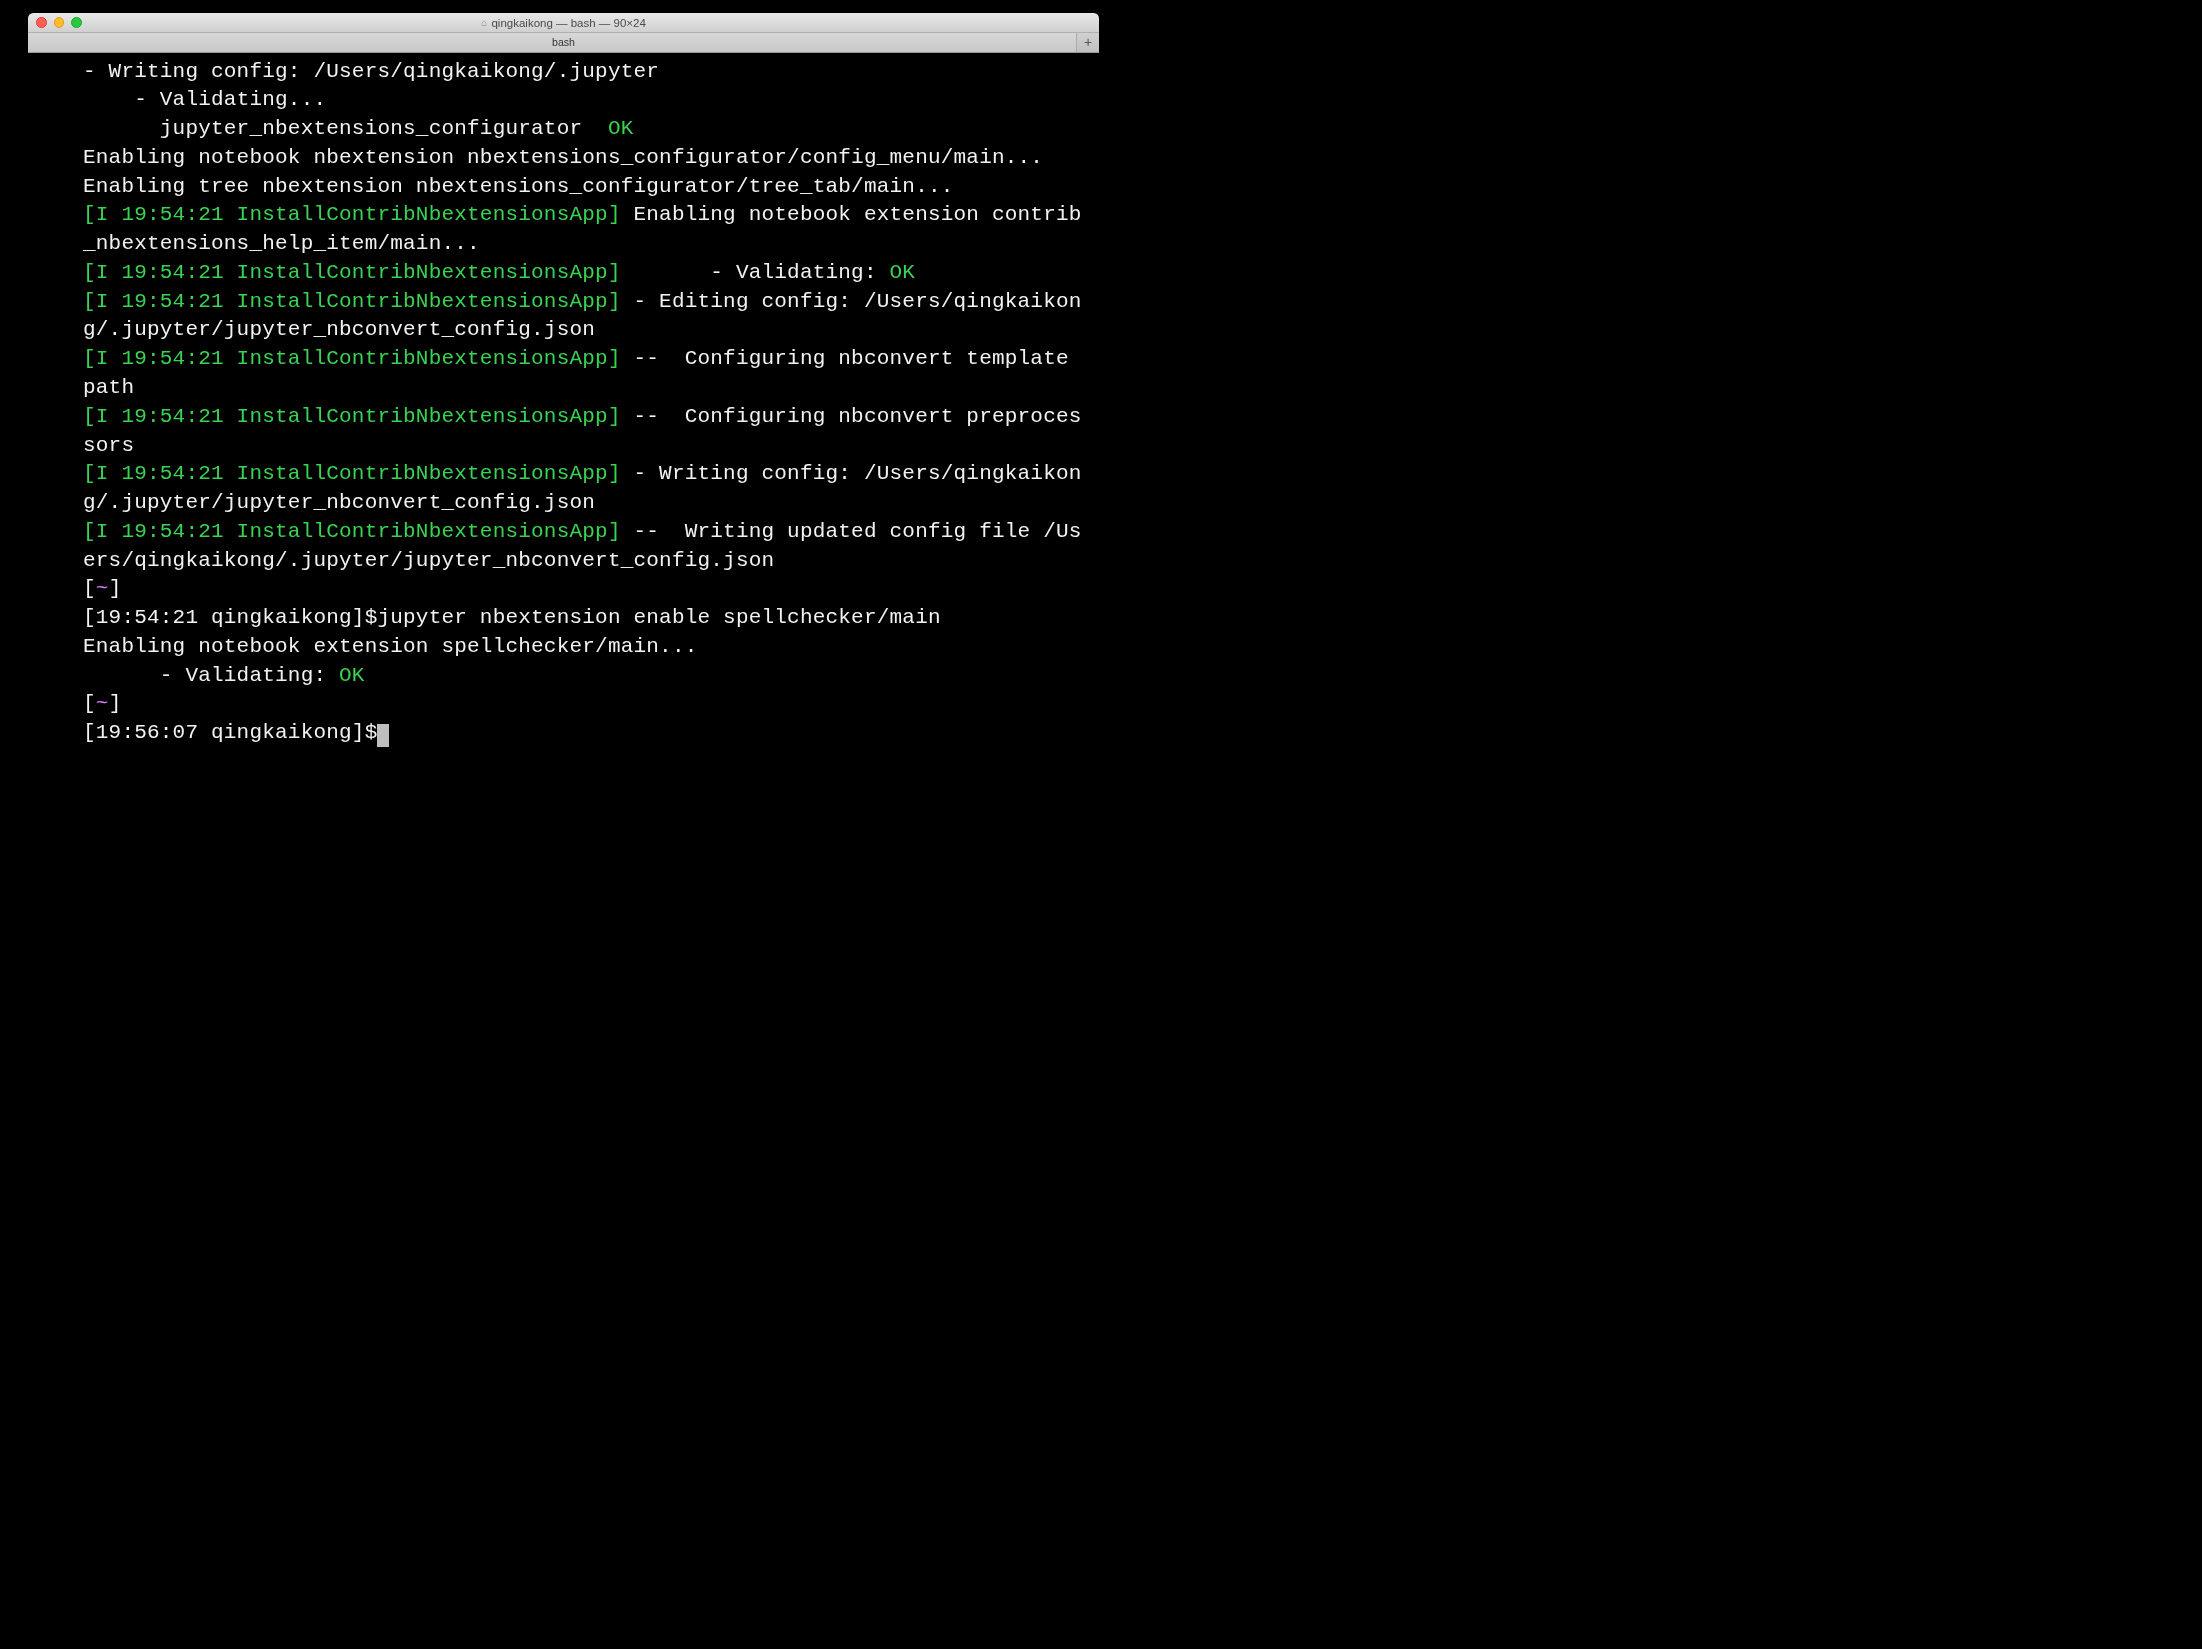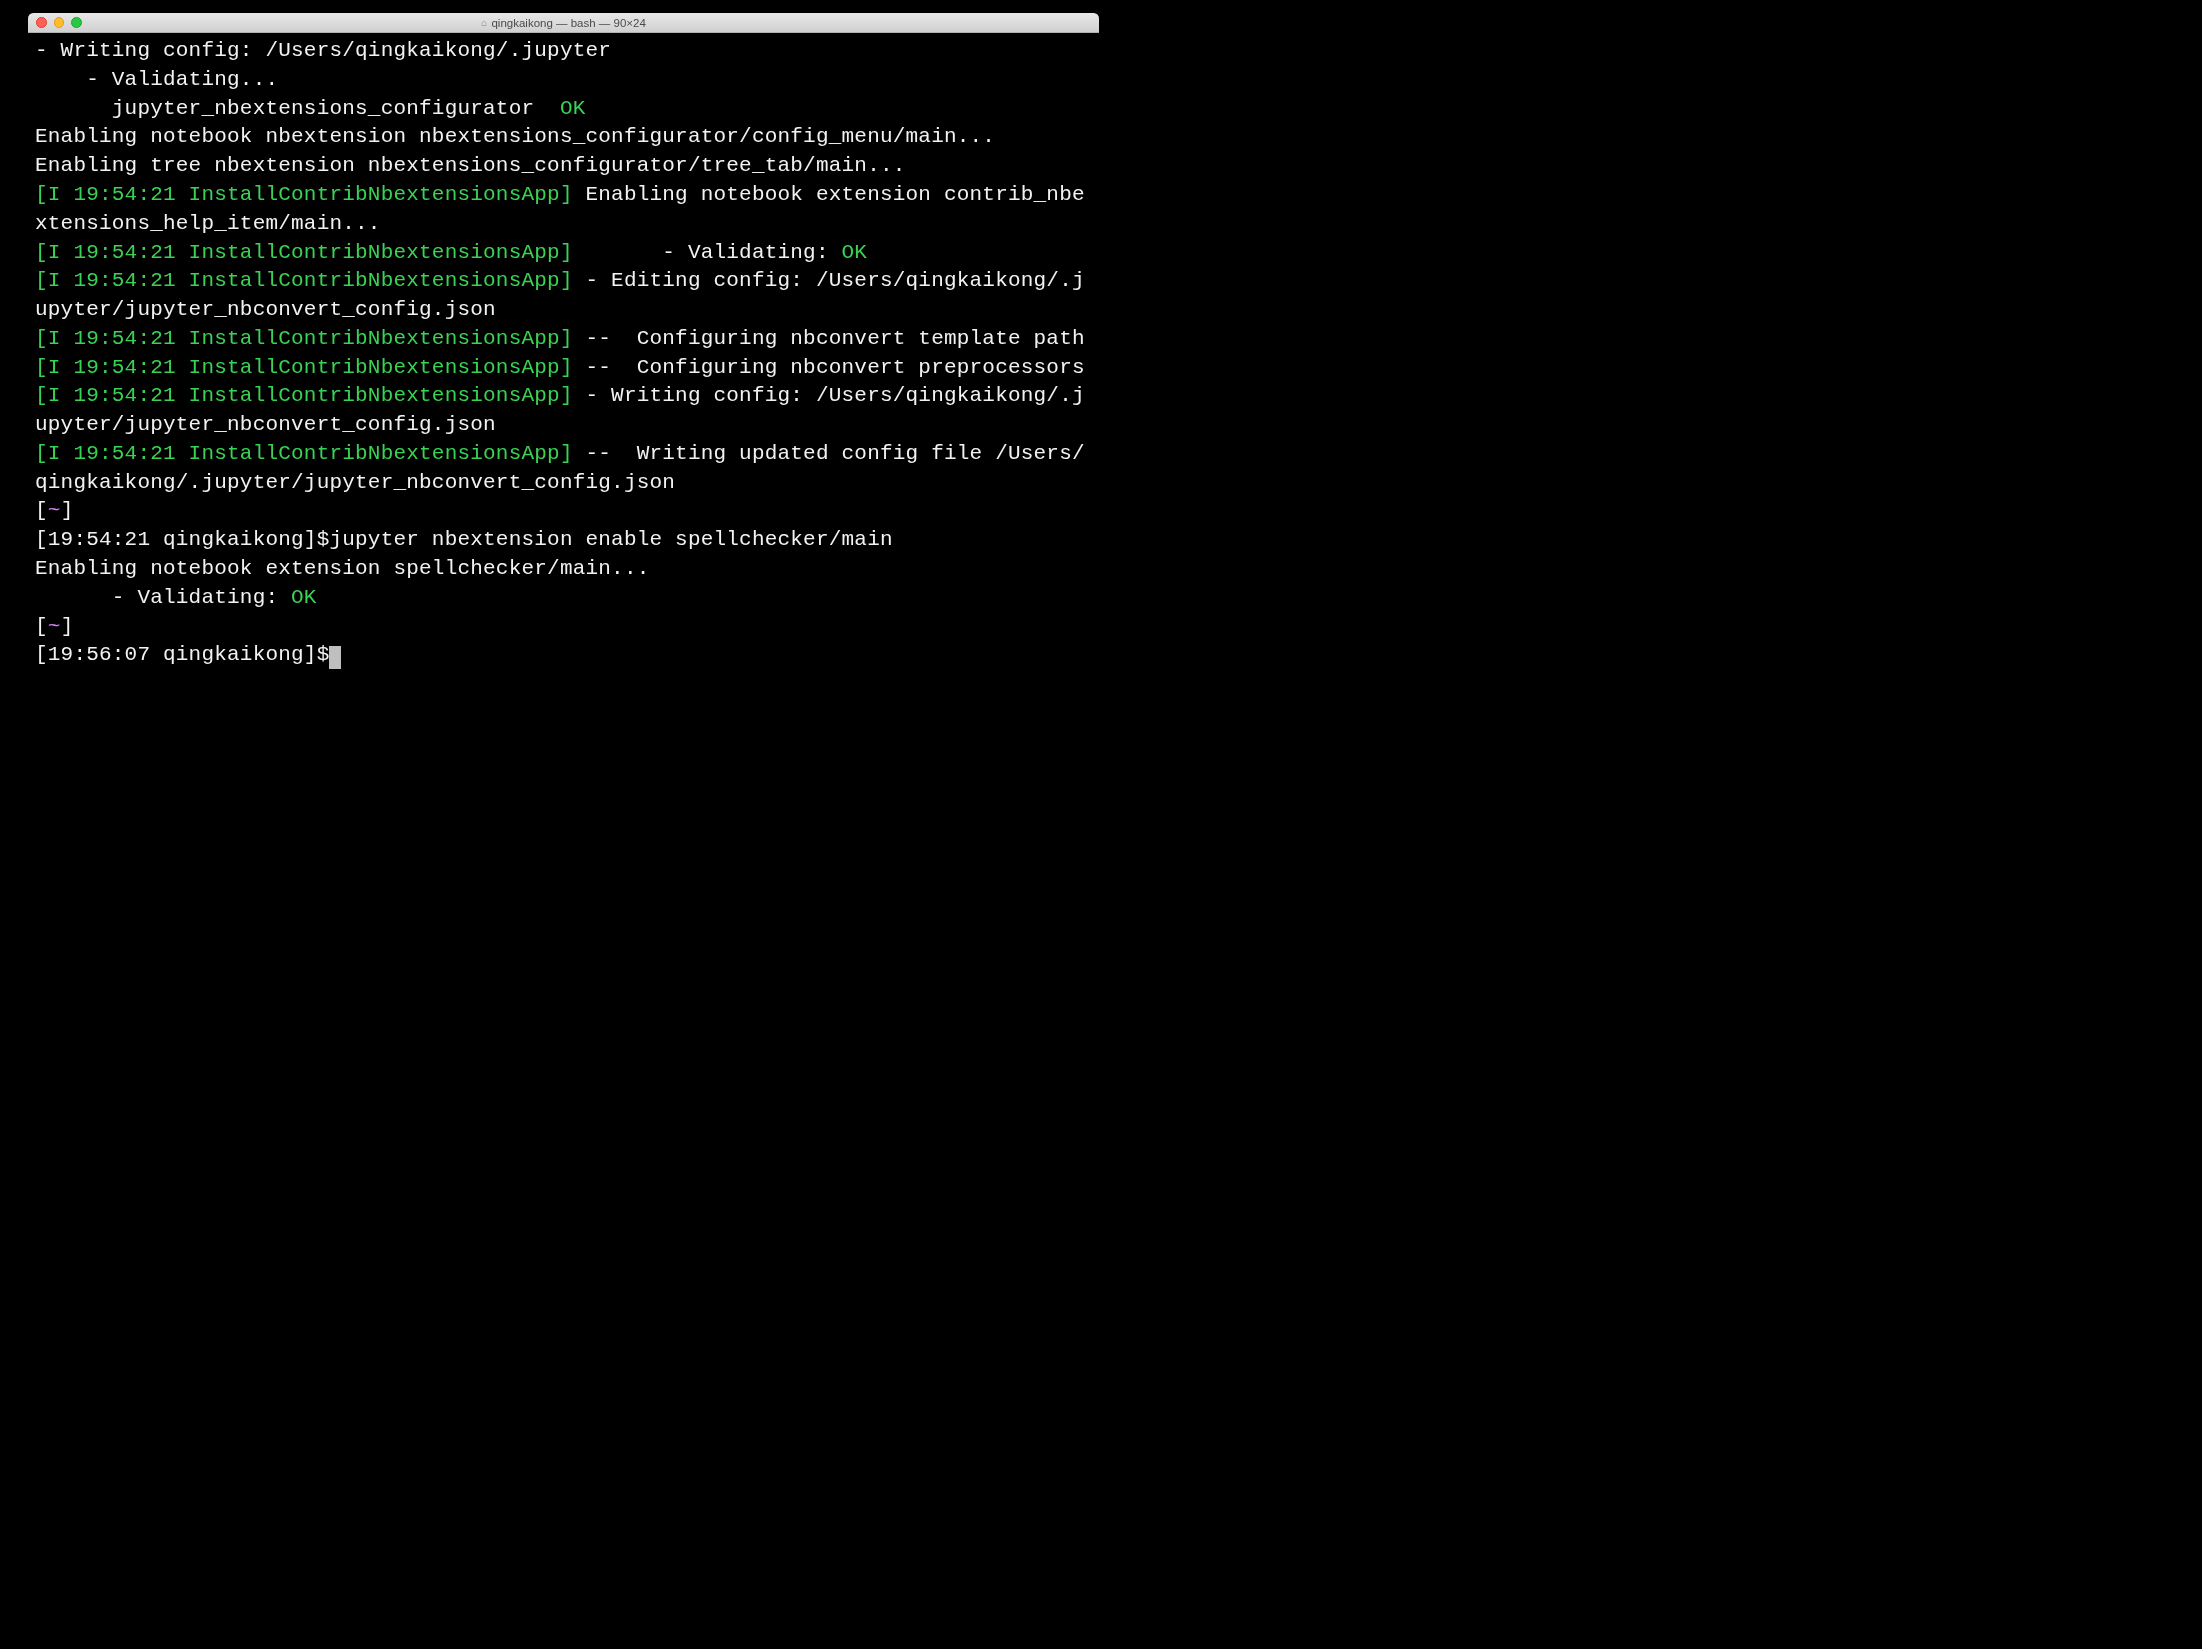--- a/index.html
+++ b/index.html
@@ -104,20 +104,21 @@
     .terminal-content {
       background: #000000;
       padding: 4.4px 7px 7px 7px;
       font-size: 21px;
       line-height: 1.37;
       color: #f2f2f2;
       white-space: pre-wrap;
       word-break: break-all;
       font-family: Menlo, Monaco, 'Courier New', monospace;
       letter-spacing: 0.2px;
+      margin-left: 48px;
     }
     
     .g { color: #39d353; }
     .m { color: #d67eff; }
     
     .cursor-block {
       display: inline-block;
       width: 11.5px;
       height: 23px;
       background: #bfbfbf;
@@ -133,20 +134,24 @@
     <div class="traffic-lights">
       <div class="traffic-light tl-close"></div>
       <div class="traffic-light tl-min"></div>
       <div class="traffic-light tl-max"></div>
     </div>
     <div class="window-title">
       <span class="home-icon">⌂</span>
       <span>qingkaikong — bash — 90×24</span>
     </div>
   </div>
+  <div class="tab-bar">
+    <span class="tab-label">bash</span>
+    <div class="add-tab">+</div>
+  </div>
   <div class="terminal-content" id="terminal-content"><span>- Writing config: /Users/qingkaikong/.jupyter</span>
 <span>    - Validating...</span>
 <span>      jupyter_nbextensions_configurator </span><span class="g"> OK</span>
 <span>Enabling notebook nbextension nbextensions_configurator/config_menu/main...</span>
 <span>Enabling tree nbextension nbextensions_configurator/tree_tab/main...</span>
 <span class="g">[I 19:54:21 InstallContribNbextensionsApp]</span><span> Enabling notebook extension contrib_nbextensions_help_item/main...</span>
 <span class="g">[I 19:54:21 InstallContribNbextensionsApp]</span><span>       - Validating: </span><span class="g">OK</span>
 <span class="g">[I 19:54:21 InstallContribNbextensionsApp]</span><span> - Editing config: /Users/qingkaikong/.jupyter/jupyter_nbconvert_config.json</span>
 <span class="g">[I 19:54:21 InstallContribNbextensionsApp]</span><span> --  Configuring nbconvert template path</span>
 <span class="g">[I 19:54:21 InstallContribNbextensionsApp]</span><span> --  Configuring nbconvert preprocessors</span>

